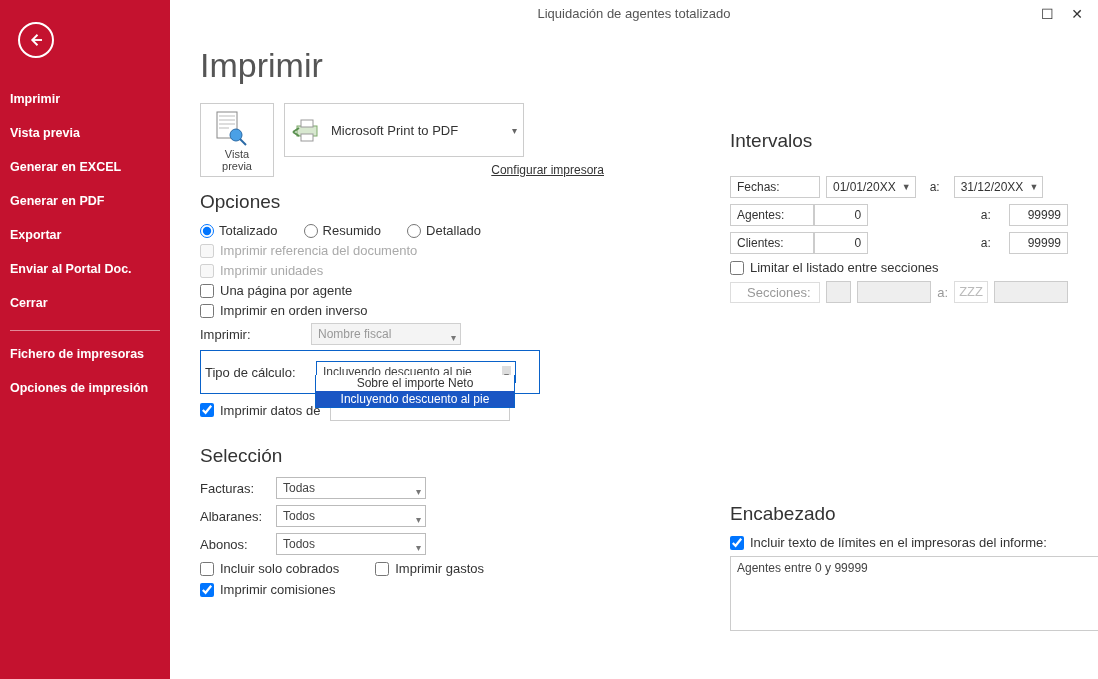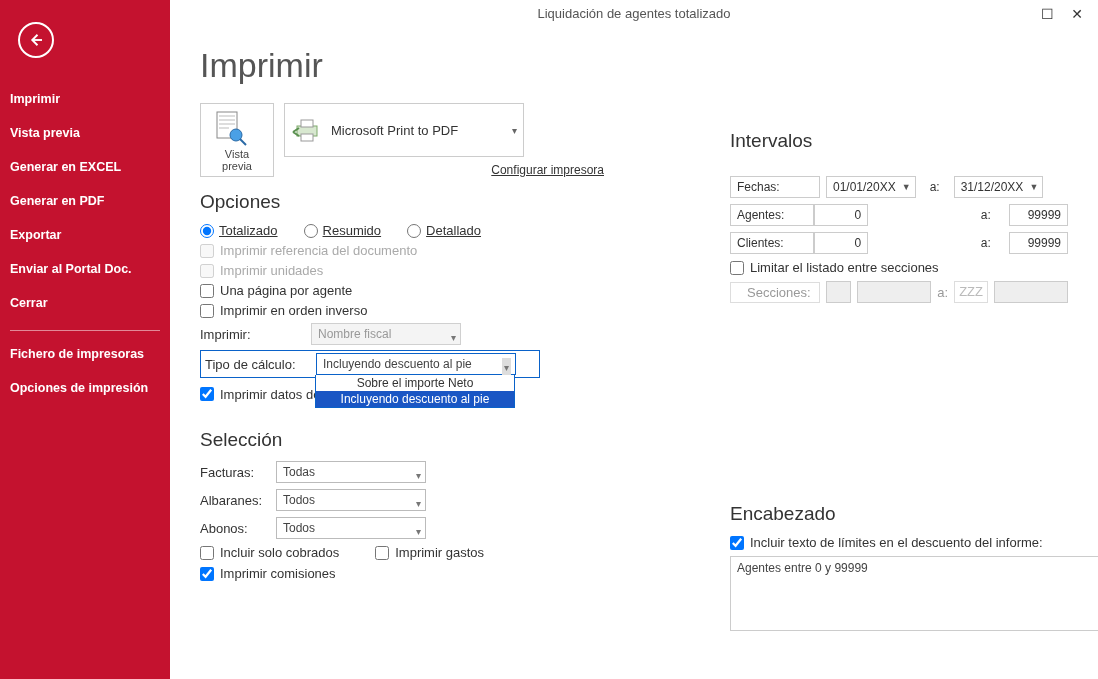--- a/index.html
+++ b/index.html
@@ -21,21 +21,21 @@
   
   .topgroup { display: flex; gap: 10px; align-items: flex-start; flex-wrap: wrap; }
   .card { border: 1px solid #ccc; padding: 6px 8px 4px 8px; text-align: center; cursor: pointer; }
   .preview-card { width: 74px; }
   .preview-card .lbl { font-size: 11px; color: #444; margin-top: 2px; }
   .printer-card { width: 240px; text-align:left; padding: 4px 6px; display:flex; align-items:center; gap:8px; height:54px; }
   .printer-card .sel { margin-left:auto; font-size:10px; color:#666; }
   .config-link { font-size: 12px; text-decoration: underline; text-align: right; width: 320px; cursor:pointer; color:#333; margin-top:6px;}
   
   .row { display:flex; align-items:center; gap:6px; margin-bottom: 6px; }
-  .radio-row label { display:flex; align-items:center; gap:5px; margin-right: 20px; cursor:pointer;text-decoration:underline;}
+  .radio-row label { display:flex; align-items:center; gap:5px; margin-right: 20px; cursor:pointer;}
   input[type=radio] { width:14px; height:14px; }
   input[type=checkbox]{ width:14px; height:14px; }
   label.chk { display:flex; align-items:center; gap:6px; cursor:pointer; }
   label.chk.disabled { color:#aaa; cursor:default;}
   
   .field-label { width:105px; color:#333; font-size:13px; }
   .combo { border:1px solid #bbb; height:22px; padding:0 18px 0 6px; width:150px; position:relative; background:#fff; font-size:12px; line-height:20px; color:#444;}
   .combo.disabled { background:#f4f4f4; color:#999; border-color:#d0d0d0;}
   .combo .arrow { position:absolute; right:4px; top:4px; font-size:10px; color:#777;}
   .combo.open { border:1px solid #0a62c9; }
@@ -163,21 +163,21 @@
     <div class="row">
         <label class="chk">
           <input type="checkbox" style="">
           <span>Imprimir en orden inverso</span>
         </label>
       </div>
     <div class="row">
       <span class="field-label">Imprimir:</span>
       <div class="combo disabled"><span>Nombre fiscal</span><span class="arrow">▾</span></div>
     </div>
-    <div class="row tipo-wrap" style="border:1px solid #0a62c9; padding:2px 4px; width:340px;">
+    <div class="row tipo-wrap" style="border:1px solid #0a62c9; padding:10px 4px; width:340px;">
       <span class="field-label">Tipo de cálculo:</span>
       <div class="combo open" style="width:200px;">
         <span>Incluyendo descuento al pie</span><span class="arrow">▾</span>
       </div>
       <div class="dd-list" style="left:114px; top:24px; width:200px;">
         <div class="dd-item">Sobre el importe Neto</div>
         <div class="dd-item sel">Incluyendo descuento al pie</div>
       </div>
     </div>
     <div class="row" style="margin-top:2px;">
@@ -282,21 +282,21 @@
       <div class="sec-input wide"></div>
       <span style="width:18px;text-align:right;color:#999;">a:</span>
       <div class="sec-input" style="background:#fff;border-color:#ddd;color:#bbb;padding:2px 4px;width:46px;">ZZZ</div>
       <div class="sec-input wide"></div>
     </div>
 
     <div class="h2" style="margin-top:200px;">Encabezado</div>
     <div class="row">
         <label class="chk">
           <input type="checkbox" checked="" style="">
-          <span>Incluir texto de límites en el descuento del informe:</span>
+          <span>Incluir texto de límites en el impresoras del informe:</span>
         </label>
       </div>
     <div class="enc-text">
       <span>Agentes entre 0 y 99999</span>
       
     </div>
   </div>
 </div>
 
 </body></html>

